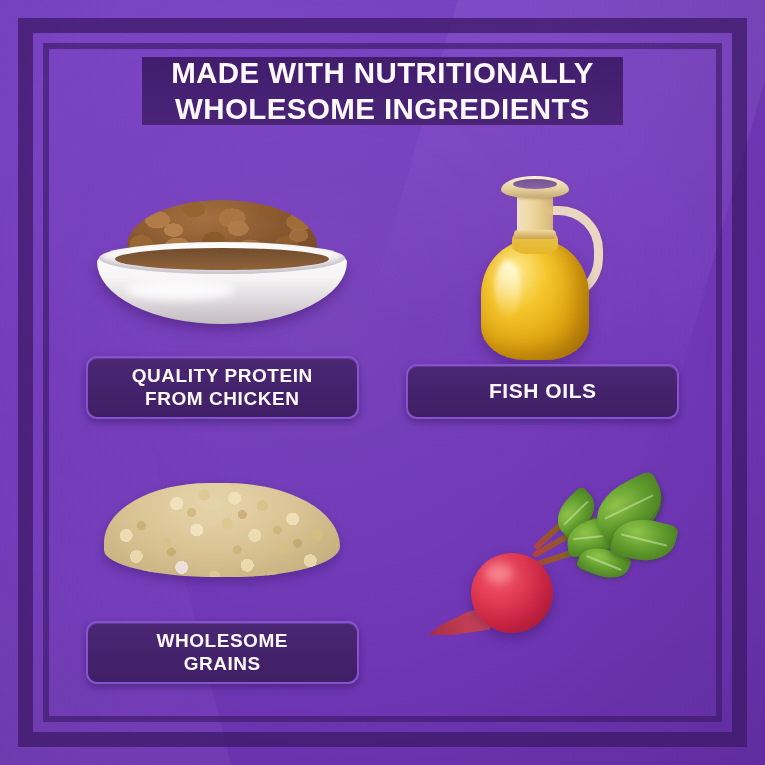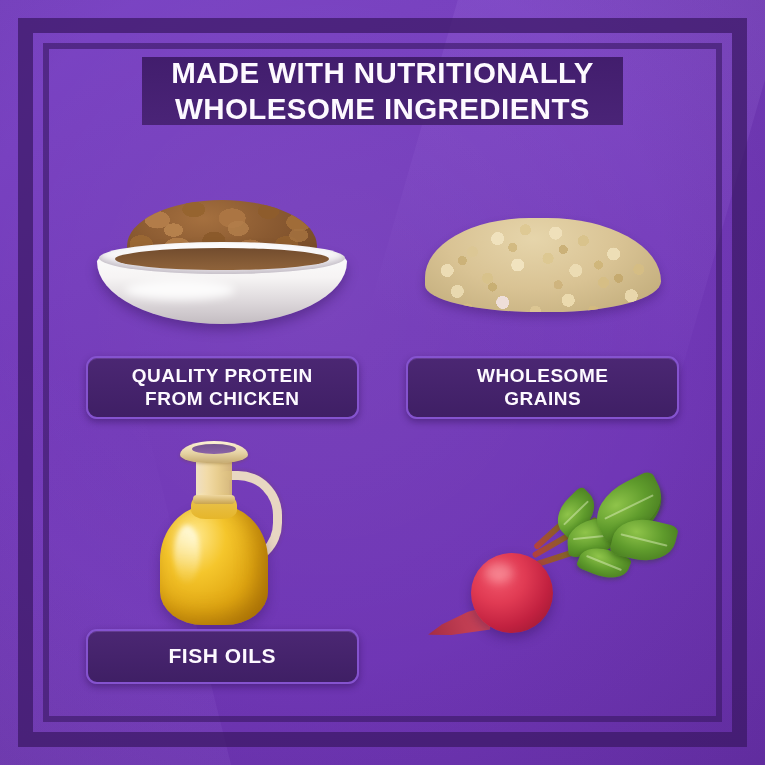--- a/index.html
+++ b/index.html
@@ -451,45 +451,45 @@
         </div>
       </div>
       <div class="pill">
         <span class="pill-label">QUALITY PROTEIN
 FROM CHICKEN</span>
       </div>
     </div>
 
     <div class="cell">
       <div class="art">
-        <div class="grain-wrap">
-          <div class="grain-pile"></div>
-        </div>
-      </div>
-      <div class="pill">
-        <span class="pill-label">WHOLESOME
-GRAINS</span>
-      </div>
-    </div>
-
-    <div class="cell">
-      <div class="art">
         <div class="oil-wrap">
           <div class="oil-handle"></div>
           <div class="oil-body"></div>
           <div class="oil-body-gloss"></div>
           <div class="oil-shoulder"></div>
           <div class="oil-neck"></div>
           <div class="oil-collar"></div>
           <div class="oil-lip"></div>
           <div class="oil-lip-hole"></div>
         </div>
       </div>
       <div class="pill single">
         <span class="pill-label">FISH OILS</span>
+      </div>
+    </div>
+
+    <div class="cell">
+      <div class="art">
+        <div class="grain-wrap">
+          <div class="grain-pile"></div>
+        </div>
+      </div>
+      <div class="pill">
+        <span class="pill-label">WHOLESOME
+GRAINS</span>
       </div>
     </div>
 
     <div class="cell">
       <div class="art">
         <div class="beet-wrap">
           <div class="beet-stems">
             <div class="stem s1"></div>
             <div class="stem s2"></div>
             <div class="stem s3"></div>

